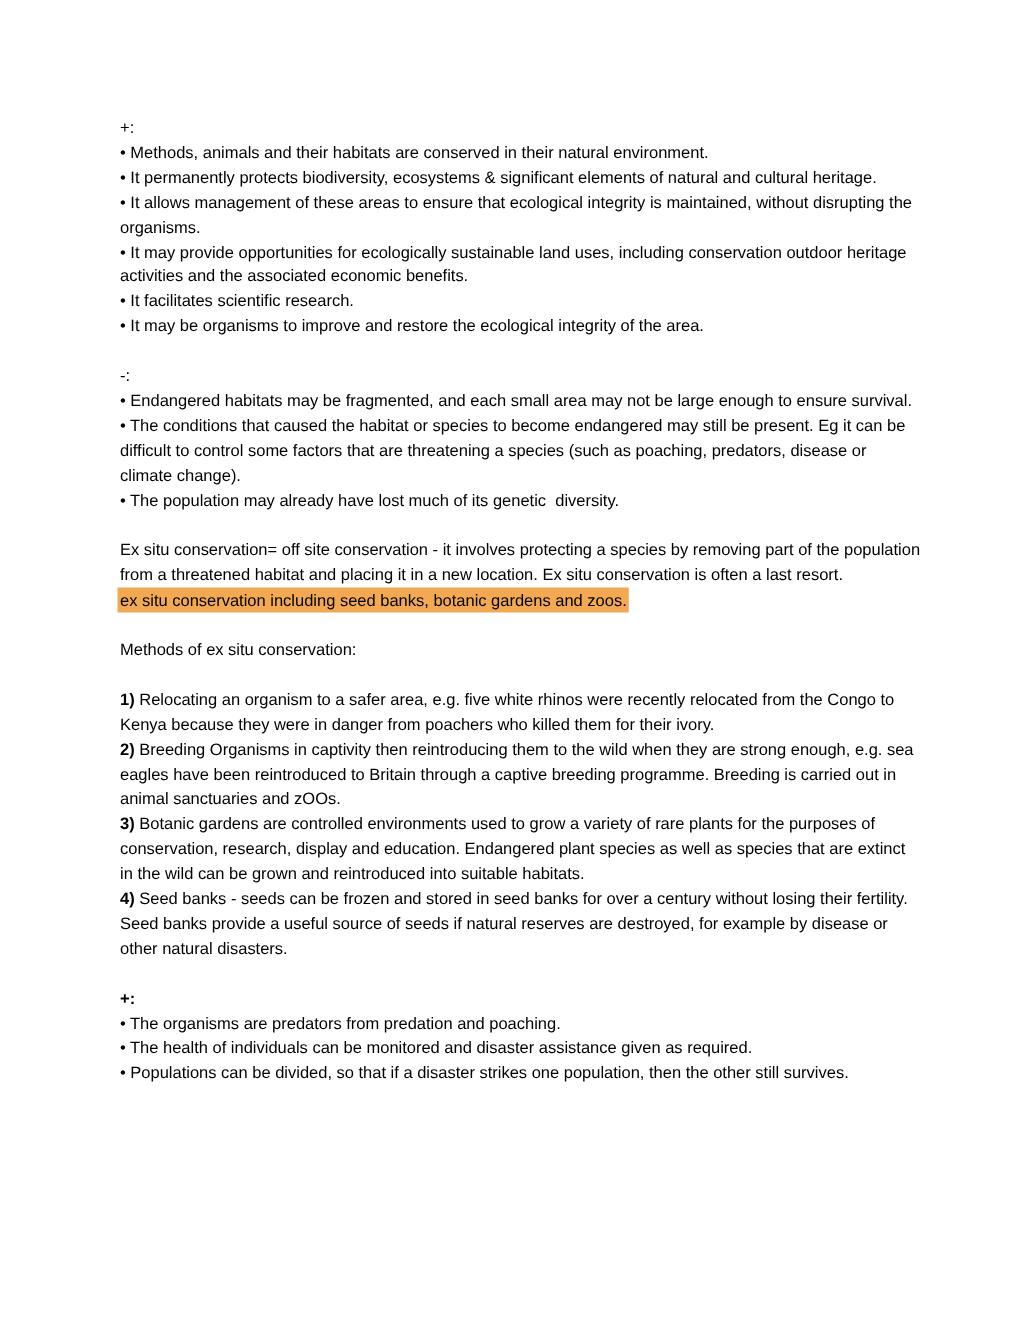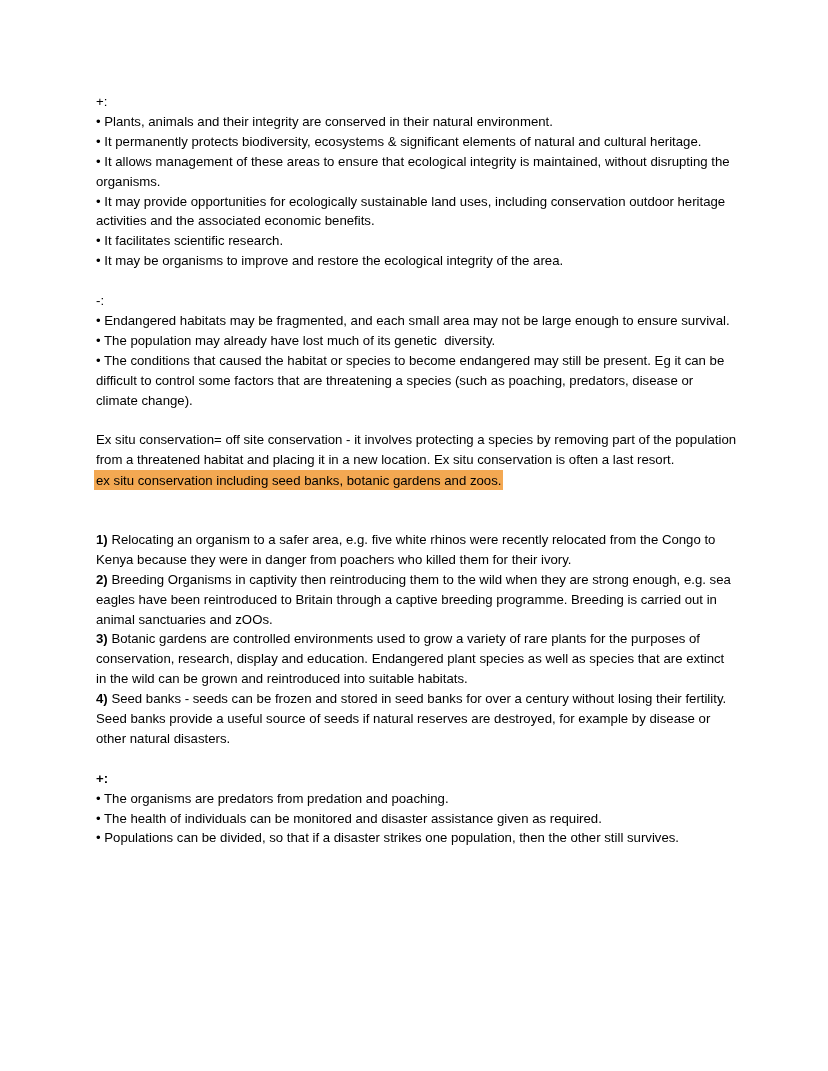--- a/index.html
+++ b/index.html
@@ -37,35 +37,36 @@
     padding:2.5px 2px 2.5px 2px;
     margin-left:-2px;
   }
 </style>
 </head>
 <body>
 
 <div data-name="document-page">
   <main data-name="document-content">
       <p class="line" data-name="plus-heading">+:</p>
-      <p class="line" data-name="bullet-item">• Plants, animals and their integrity are conserved in their natural environment.</p>
+      <p class="line" data-name="bullet-item">• Methods, animals and their habitats are conserved in their natural environment.</p>
       <p class="line" data-name="bullet-item">• It permanently protects biodiversity, ecosystems &amp; significant elements of natural and cultural heritage.</p>
       <p class="line" data-name="bullet-item">• It allows management of these areas to ensure that ecological integrity is maintained, without disrupting the organisms.</p>
       <p class="line" data-name="bullet-item">• It may provide opportunities for ecologically sustainable land uses, including conservation outdoor heritage activities and the associated economic benefits.</p>
       <p class="line" data-name="bullet-item">• It facilitates scientific research.</p>
       <p class="line" data-name="bullet-item">• It may be organisms to improve and restore the ecological integrity of the area.</p>
       <p class="line blank" data-name="blank-line"></p>
       <p class="line" data-name="minus-heading">-:</p>
       <p class="line" data-name="bullet-item">• Endangered habitats may be fragmented, and each small area may not be large enough to ensure survival.</p>
+      <p class="line" data-name="bullet-item">• The conditions that caused the habitat or species to become endangered may still be present. Eg it can be difficult to control some factors that are threatening a species (such as poaching, predators, disease or climate change).</p>
       <p class="line" data-name="bullet-item">• The population may already have lost much of its genetic  diversity.</p>
-      <p class="line" data-name="bullet-item">• The conditions that caused the habitat or species to become endangered may still be present. Eg it can be difficult to control some factors that are threatening a species (such as poaching, predators, disease or climate change).</p>
       <p class="line blank" data-name="blank-line"></p>
       <p class="line" data-name="paragraph">Ex situ conservation= off site conservation - it involves protecting a species by removing part of the population from a threatened habitat and placing it in a new location. Ex situ conservation is often a last resort.</p>
       <p class="line" data-name="highlighted-heading"><span class="hl" data-name="highlight-marker">ex situ conservation including seed banks, botanic gardens and zoos.</span></p>
       <p class="line blank" data-name="blank-line"></p>
+      <p class="line" data-name="paragraph">Methods of ex situ conservation:</p>
       <p class="line blank" data-name="blank-line"></p>
       <p class="line" data-name="numbered-item"><strong data-name="list-number">1)</strong><span data-name="list-item-text"> Relocating an organism to a safer area, e.g. five white rhinos were recently relocated from the Congo to Kenya because they were in danger from poachers who killed them for their ivory.</span></p>
       <p class="line" data-name="numbered-item"><strong data-name="list-number">2)</strong><span data-name="list-item-text"> Breeding Organisms in captivity then reintroducing them to the wild when they are strong enough, e.g. sea eagles have been reintroduced to Britain through a captive breeding programme. Breeding is carried out in animal sanctuaries and zOOs.</span></p>
       <p class="line" data-name="numbered-item"><strong data-name="list-number">3)</strong><span data-name="list-item-text"> Botanic gardens are controlled environments used to grow a variety of rare plants for the purposes of conservation, research, display and education. Endangered plant species as well as species that are extinct in the wild can be grown and reintroduced into suitable habitats.</span></p>
       <p class="line" data-name="numbered-item"><strong data-name="list-number">4)</strong><span data-name="list-item-text"> Seed banks - seeds can be frozen and stored in seed banks for over a century without losing their fertility. Seed banks provide a useful source of seeds if natural reserves are destroyed, for example by disease or other natural disasters.</span></p>
       <p class="line blank" data-name="blank-line"></p>
       <p class="line" data-name="plus-heading"><strong data-name="bold-text">+:</strong></p>
       <p class="line" data-name="bullet-item">• The organisms are predators from predation and poaching.</p>
       <p class="line" data-name="bullet-item">• The health of individuals can be monitored and disaster assistance given as required.</p>
       <p class="line" data-name="bullet-item">• Populations can be divided, so that if a disaster strikes one population, then the other still survives.</p>

